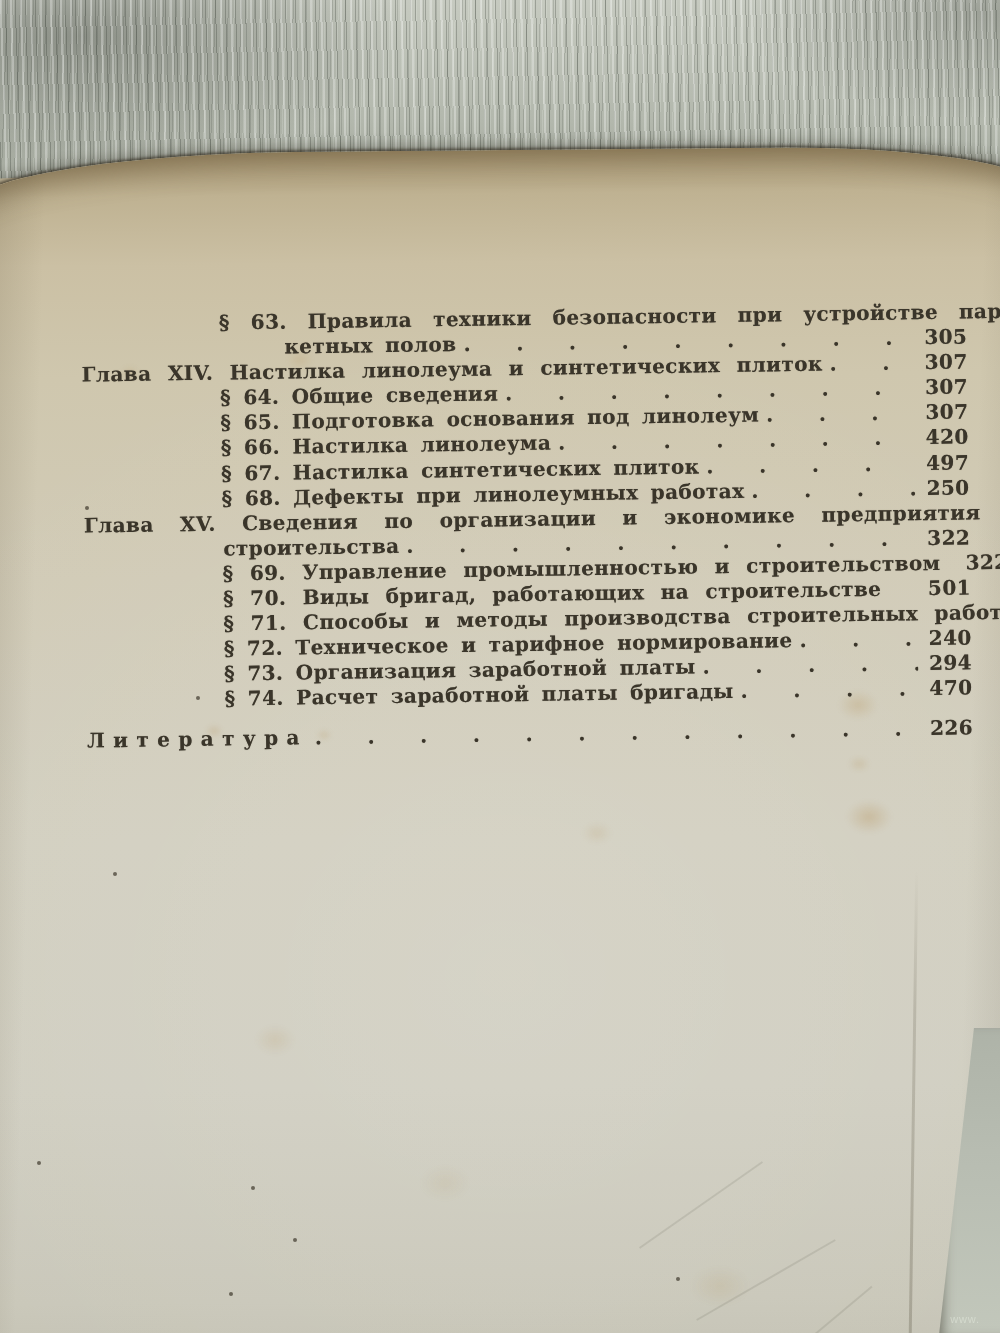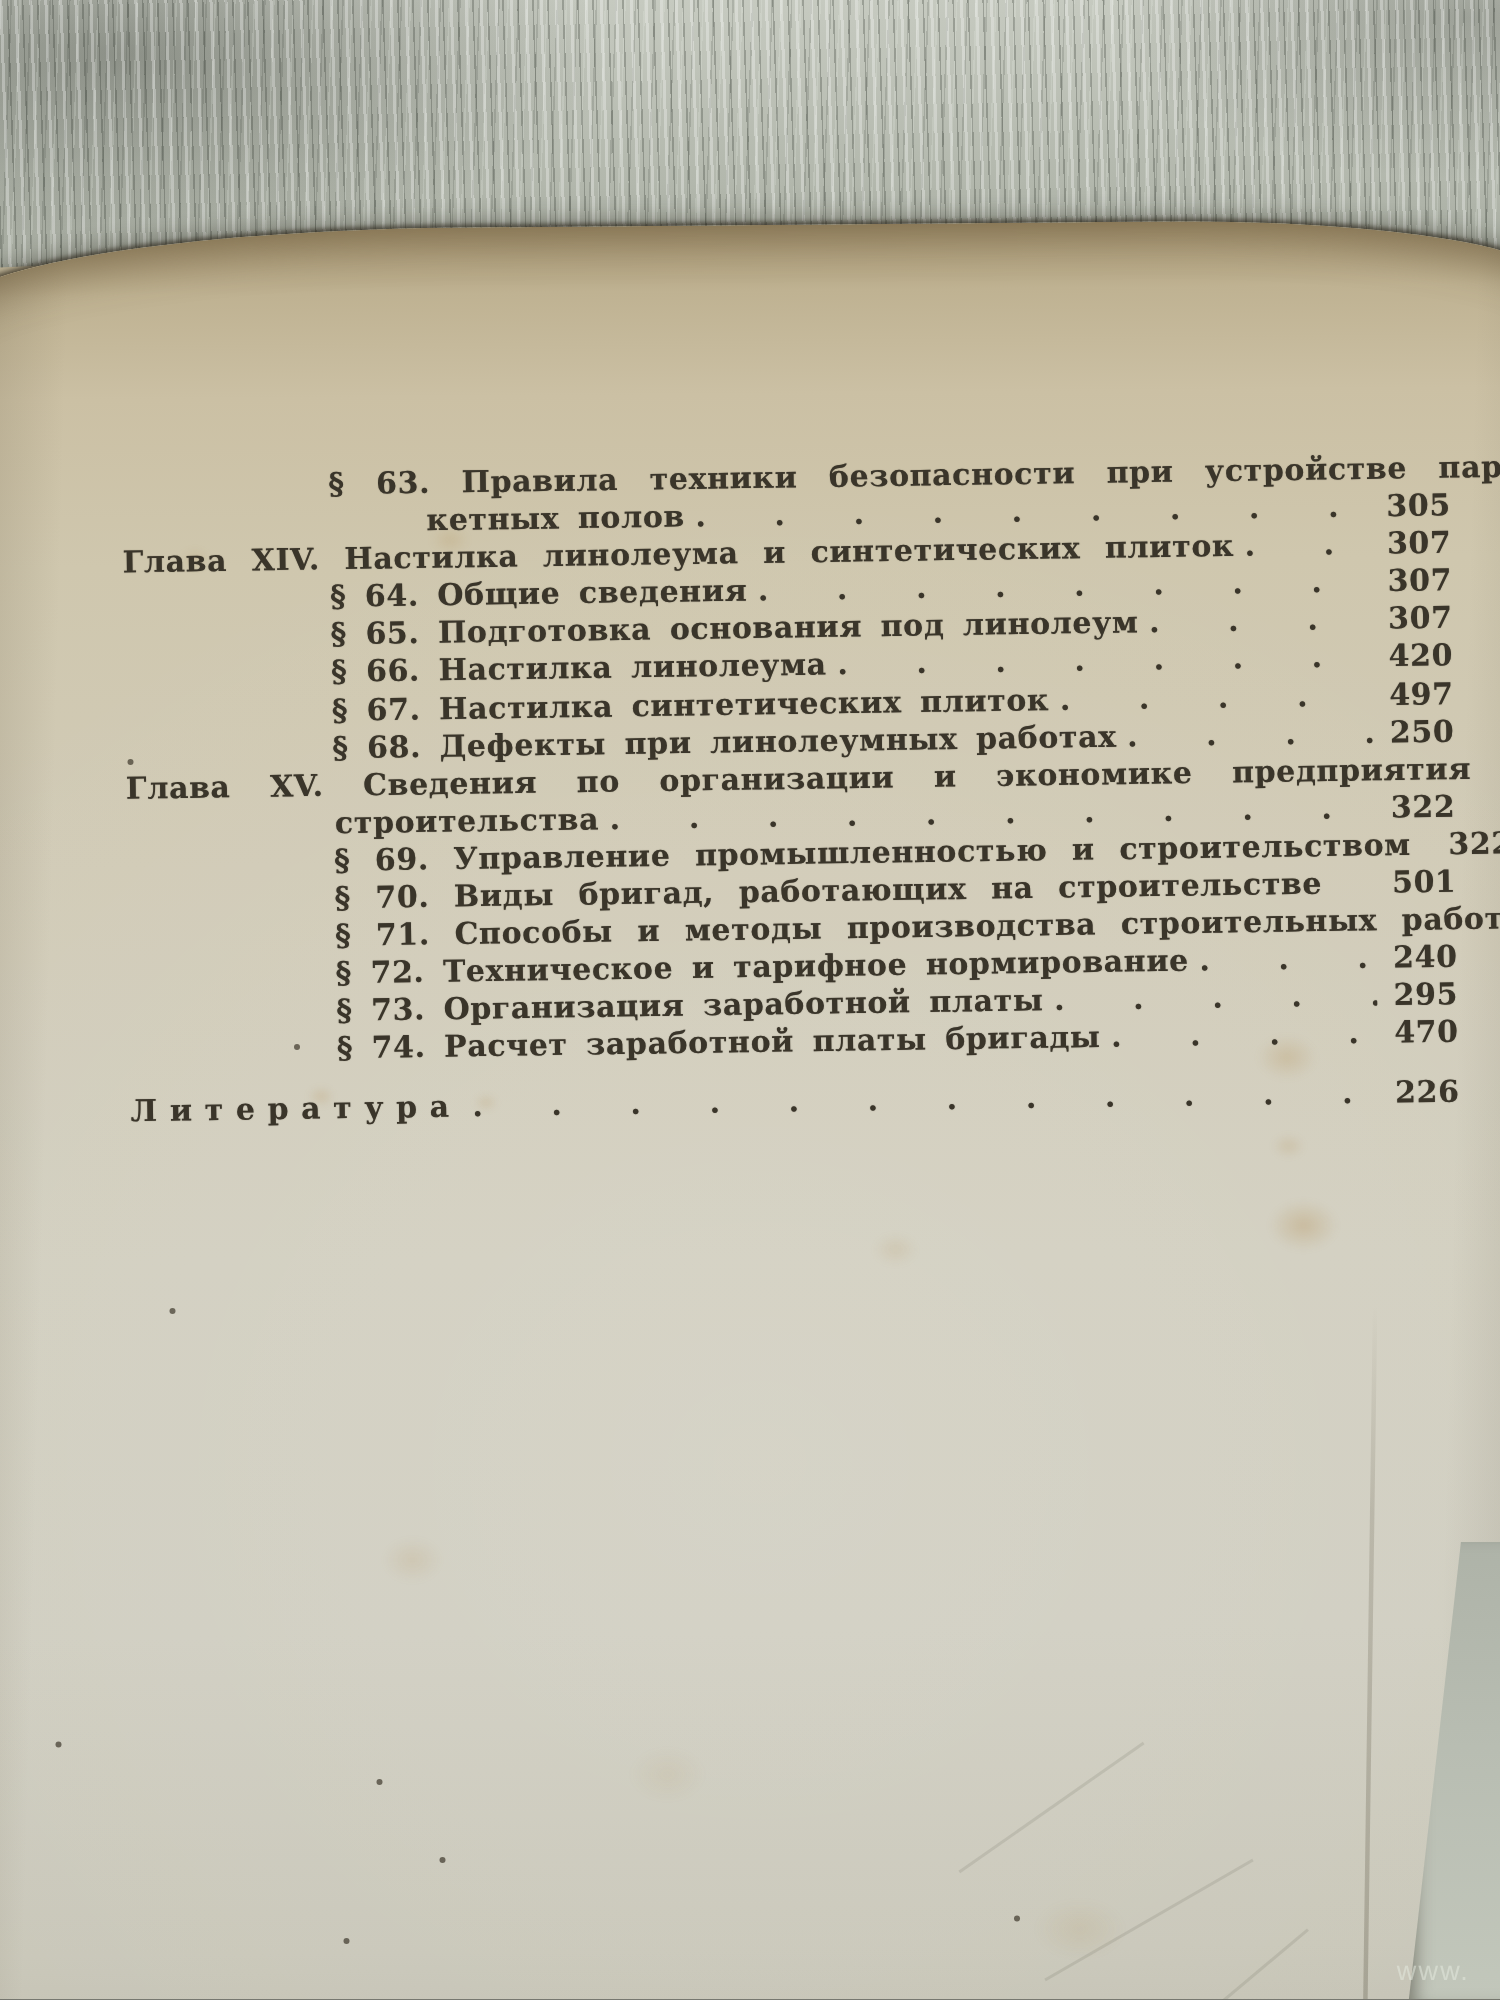--- a/index.html
+++ b/index.html
@@ -83,21 +83,21 @@
     transform:rotate(.8deg);
     background:linear-gradient(180deg,rgba(0,0,0,0),rgba(90,84,66,.20) 30%,rgba(90,84,66,.30));
   }
   
   .stain{position:absolute;z-index:3;border-radius:50%;filter:blur(2px);}
   .speck{position:absolute;z-index:3;width:4px;height:4px;border-radius:50%;background:rgba(50,45,33,.65);}
   .scratch{position:absolute;z-index:3;width:2px;background:rgba(85,85,72,.14);}
   
   .watermark{
     position:absolute;right:20px;bottom:8px;z-index:6;
-    font-family:"Liberation Sans",sans-serif;font-size:18px;
+    font-family:"Liberation Sans",sans-serif;font-size:11px;
     color:rgba(228,233,223,.55);letter-spacing:.08em;
   }
 </style>
 </head>
 <body>
 
 <div class="scene">
   <div class="fabric"></div>
   <div class="under-page"></div>
   <div class="corner-sliver"></div>
@@ -164,21 +164,21 @@
         <span class="txt">§ 71. Способы и методы производства строительных работ</span>
       </div>
       <div class="row section fit-n">
         <span class="txt">§ 72. Техническое и тарифное нормирование</span>
         <span class="dots">. . . . . . . . . . . . . . . . . . . . . . . . . . . . . . . . . . . . . . . .</span>
         <span class="pg">240</span>
       </div>
       <div class="row section fit-n">
         <span class="txt">§ 73. Организация заработной платы</span>
         <span class="dots">. . . . . . . . . . . . . . . . . . . . . . . . . . . . . . . . . . . . . . . .</span>
-        <span class="pg">295</span>
+        <span class="pg">294</span>
       </div>
       <div class="row section fit-n">
         <span class="txt">§ 74. Расчет заработной платы бригады</span>
         <span class="dots">. . . . . . . . . . . . . . . . . . . . . . . . . . . . . . . . . . . . . . . .</span>
         <span class="pg">470</span>
       </div>
       <div class="row literature fit-n">
         <span class="txt">Литература</span>
         <span class="dots">. . . . . . . . . . . . . . . . . . . . . . . . . . . . . . . . . . . . . . . .</span>
         <span class="pg">226</span>

